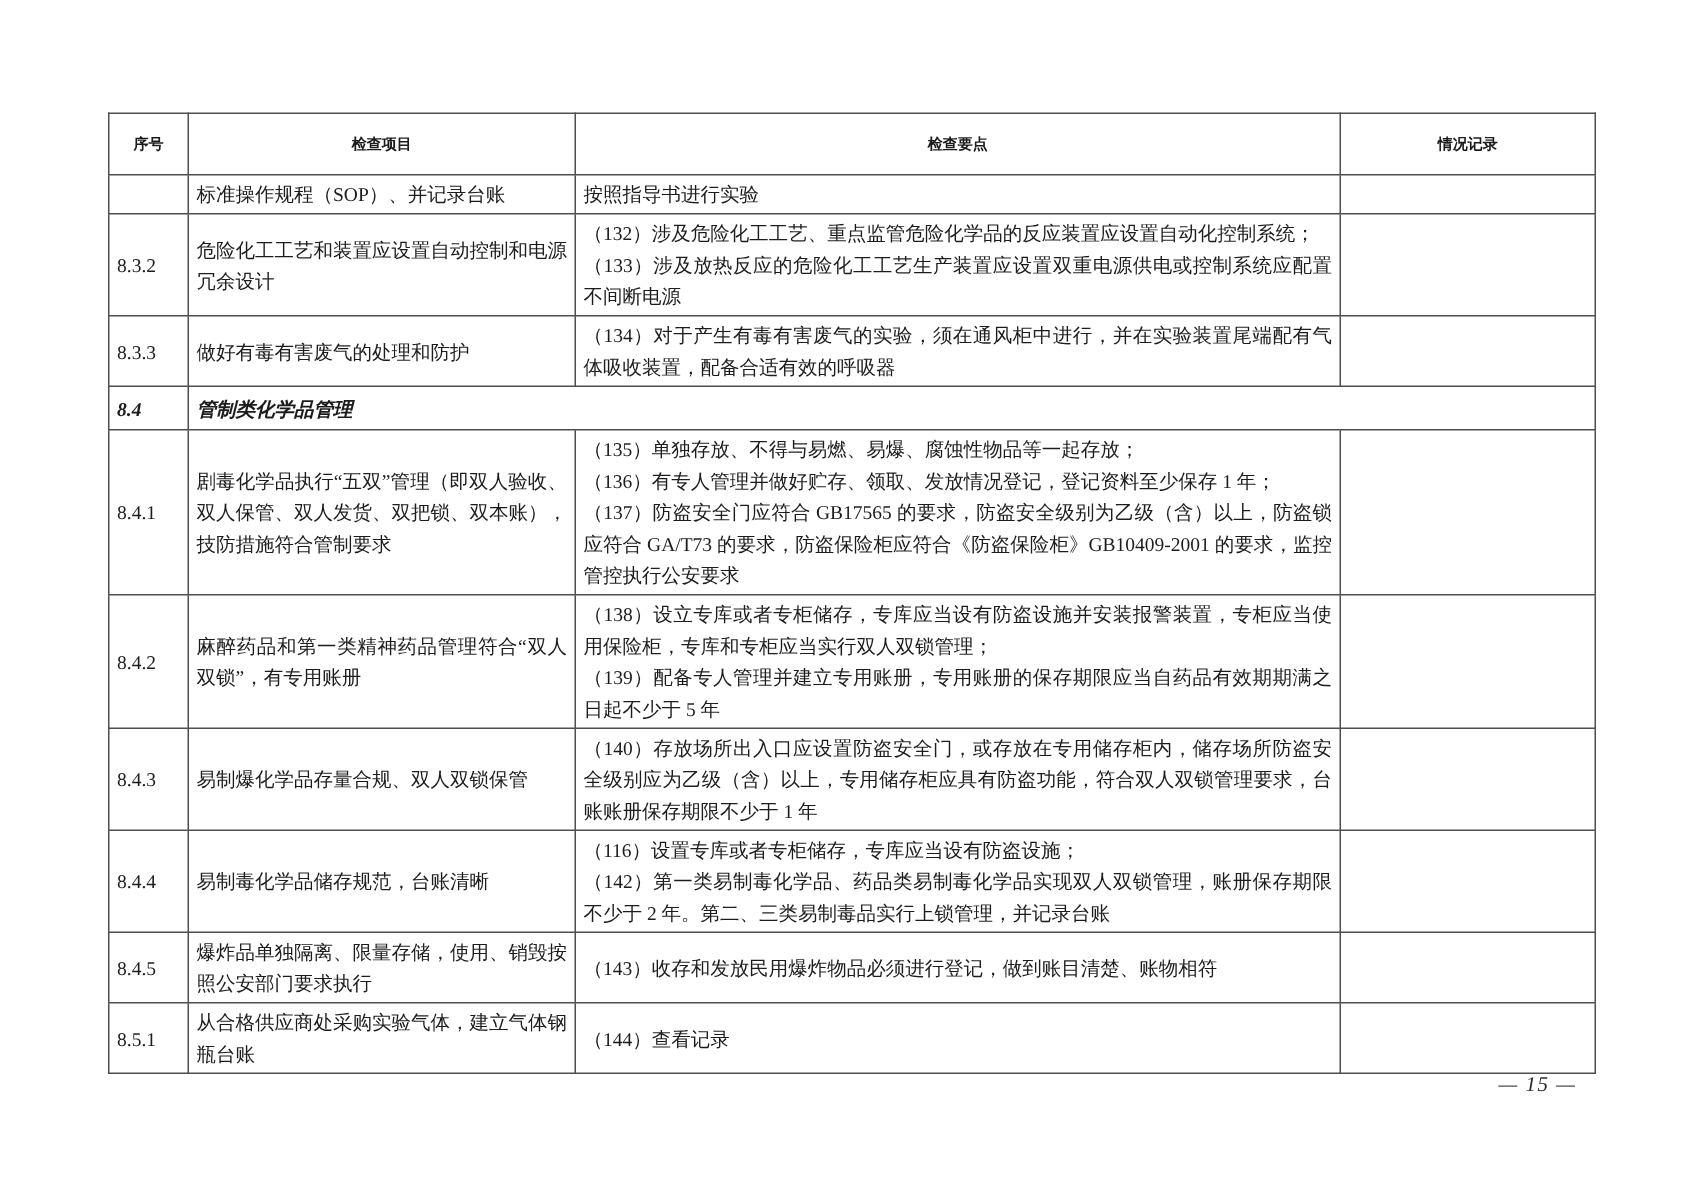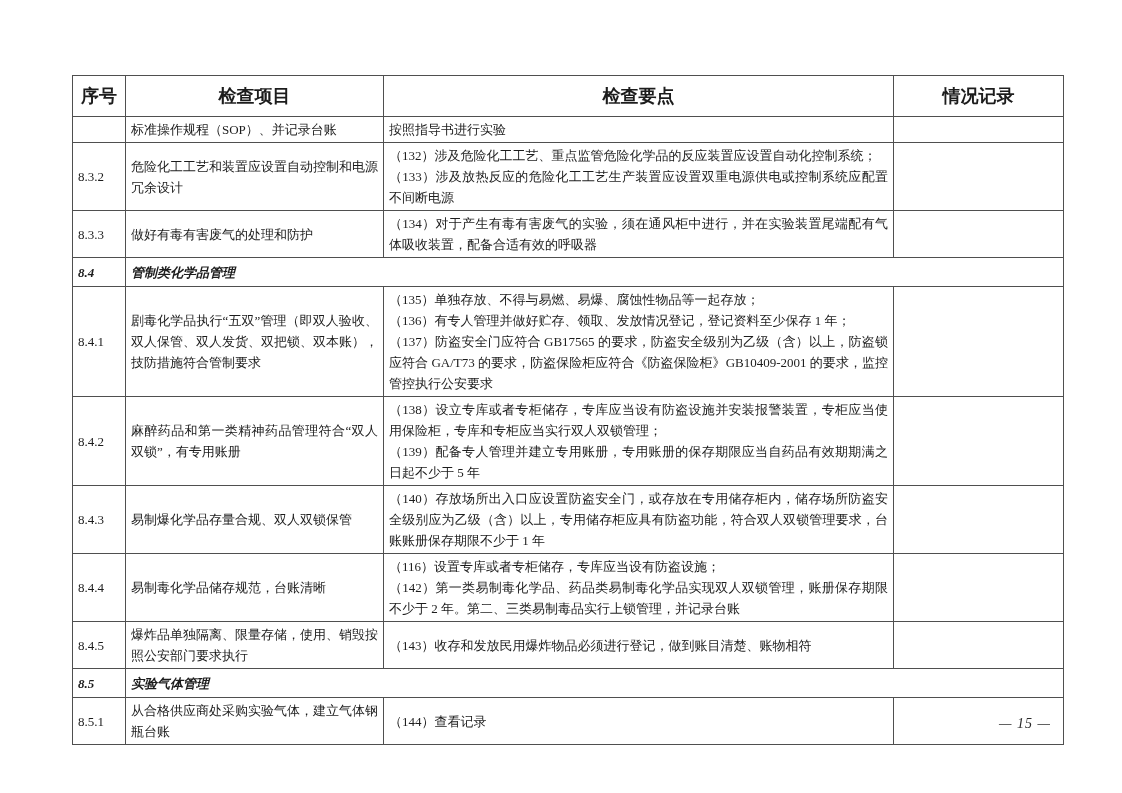--- a/index.html
+++ b/index.html
@@ -30,21 +30,21 @@
     border: 1px solid #4f4f4f;
     vertical-align: middle;
     padding: 2px 5px;
     line-height: 21px;
     word-break: break-all;
   }
   table.checklist thead th {
     font-weight: bold;
     text-align: center;
     height: 36px;
-    font-size: 18px;
+    font-size: 10px;
     padding: 2px 4px;
   }
   col.c-no     { width: 53px; }
   col.c-item   { width: 258px; }
   col.c-points { width: 510px; }
   col.c-record { width: 170px; }
 
   td.col-no {
     text-align: left;
     padding-left: 6px;
@@ -169,24 +169,20 @@
           <td class="col-record"></td>
         </tr>
         <tr>
           <td class="col-no">8.4.5</td>
           <td class="col-item">爆炸品单独隔离、限量存储，使用、销毁按照公安部门要求执行</td>
           <td class="col-points">
             <div class="point">（143）收存和发放民用爆炸物品必须进行登记，做到账目清楚、账物相符</div>
           </td>
           <td class="col-record"></td>
         </tr>
-        <tr class="section-row">
-          <td class="col-no">8.5</td>
-          <td colspan="3" class="section-title">实验气体管理</td>
-        </tr>
         <tr>
           <td class="col-no">8.5.1</td>
           <td class="col-item">从合格供应商处采购实验气体，建立气体钢瓶台账</td>
           <td class="col-points">
             <div class="point">（144）查看记录</div>
           </td>
           <td class="col-record"></td>
         </tr>
       </tbody>
   </table>

